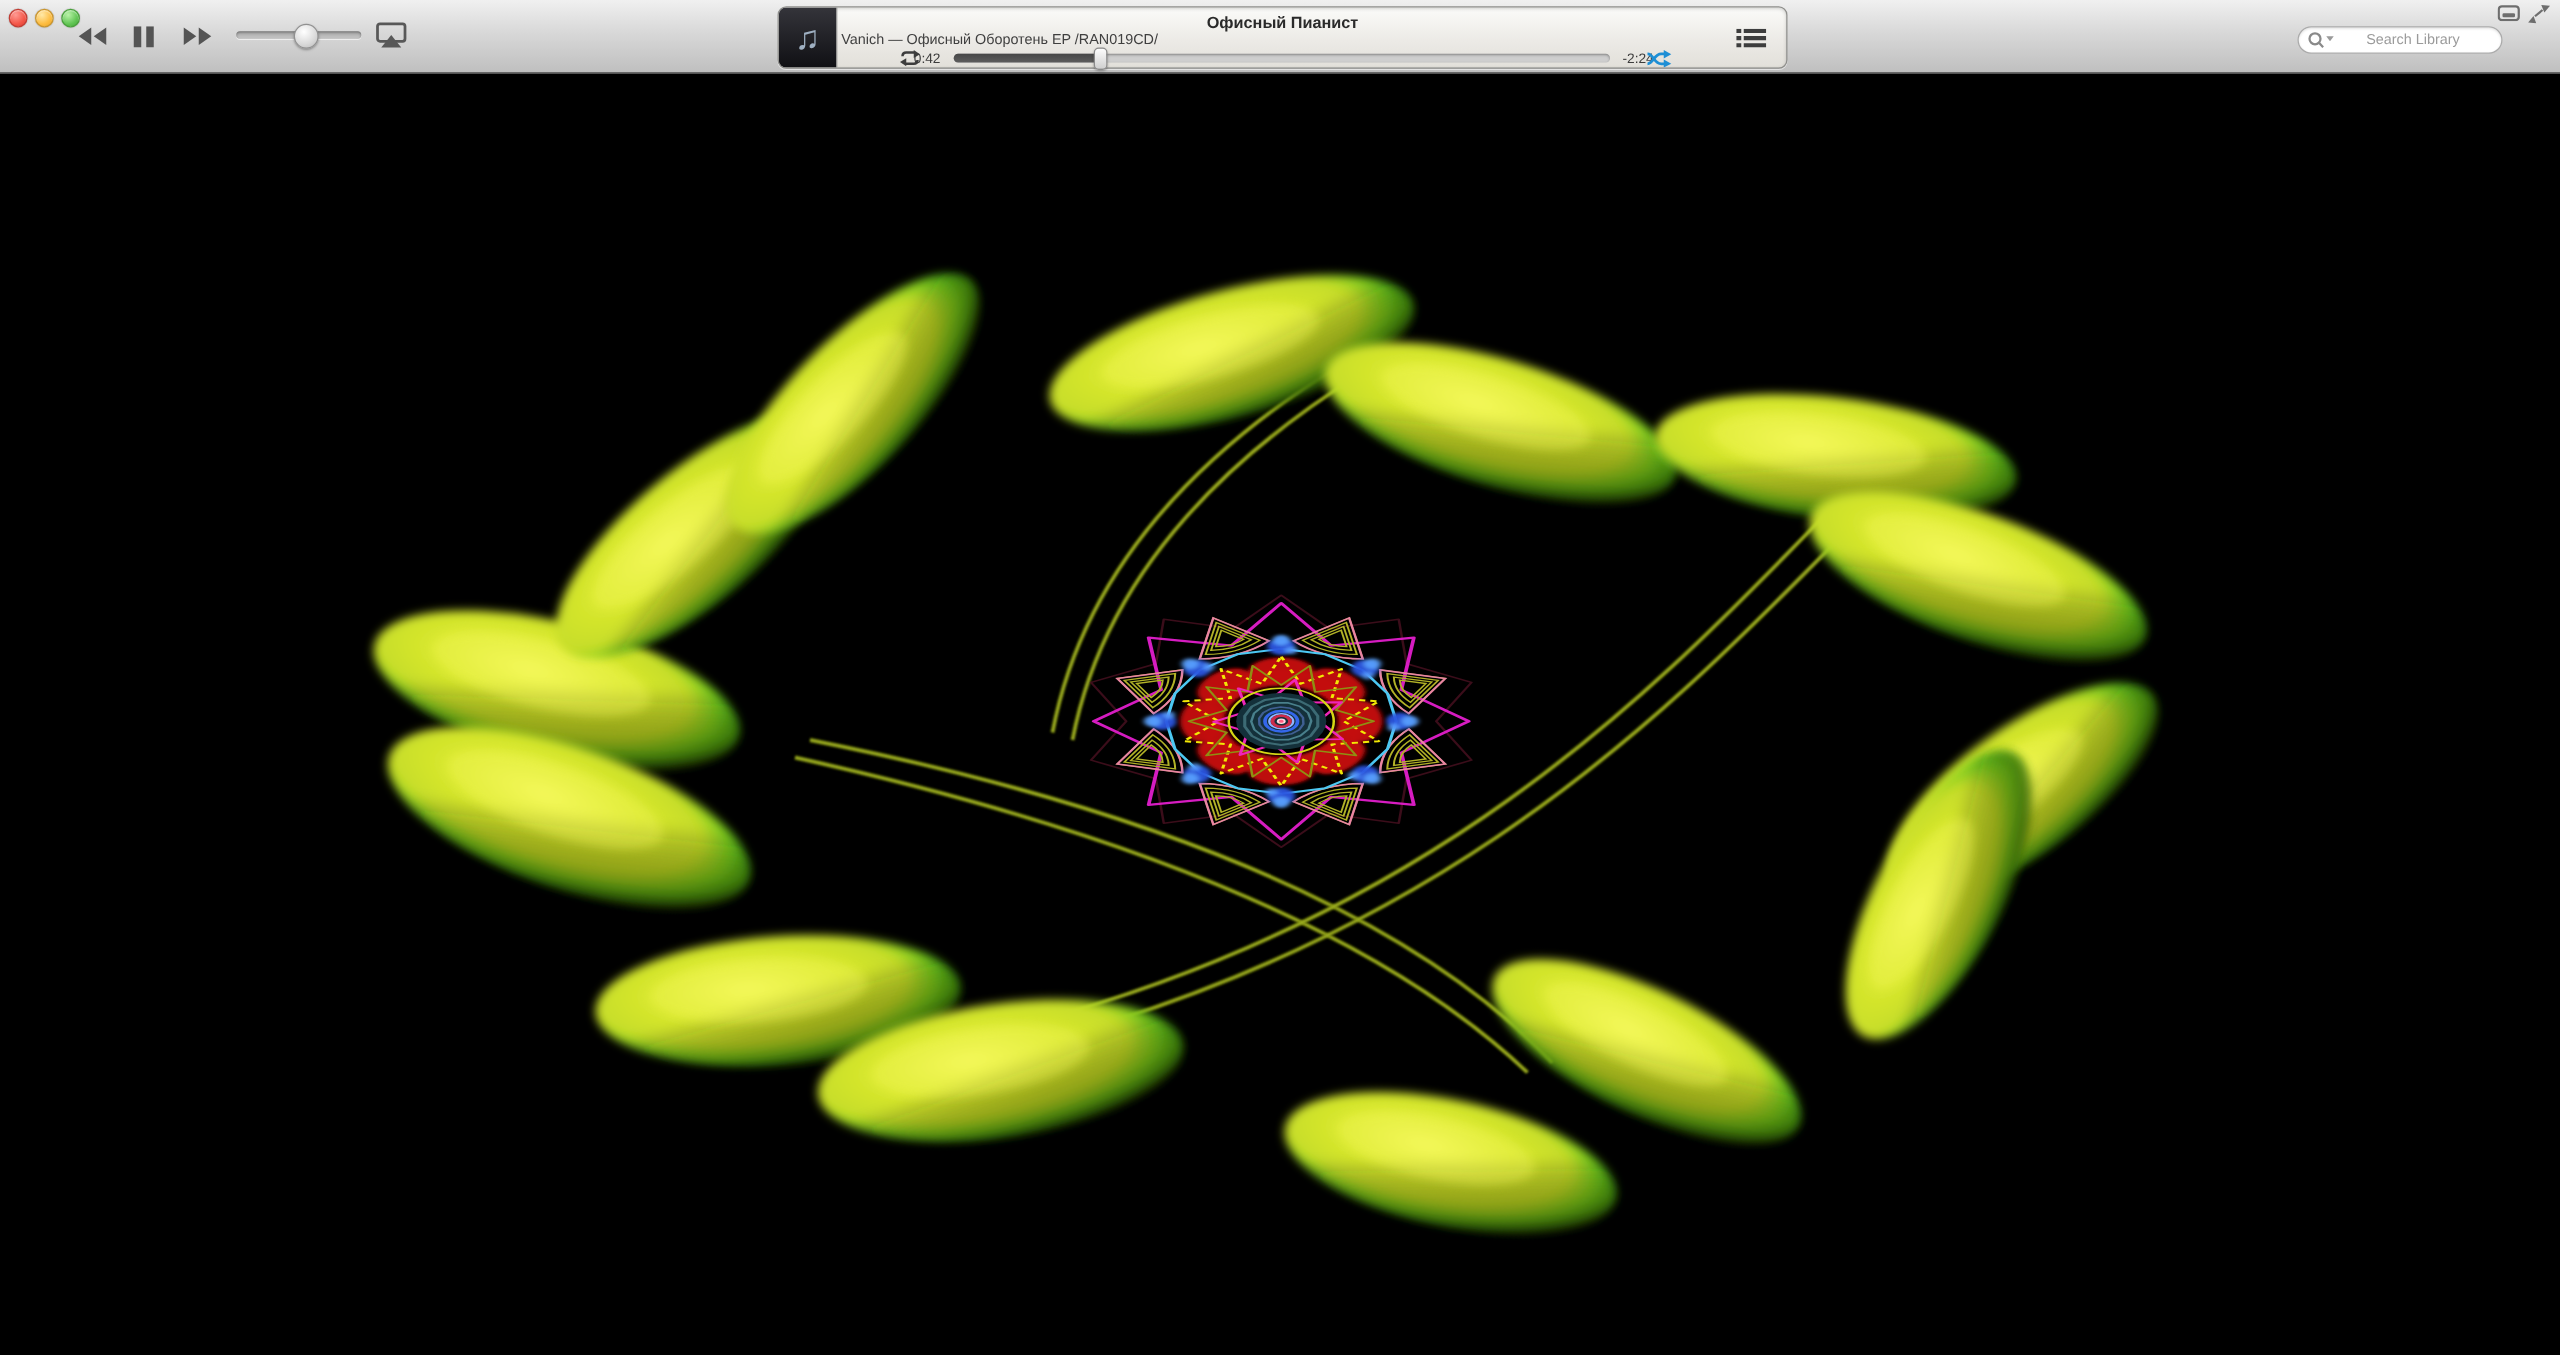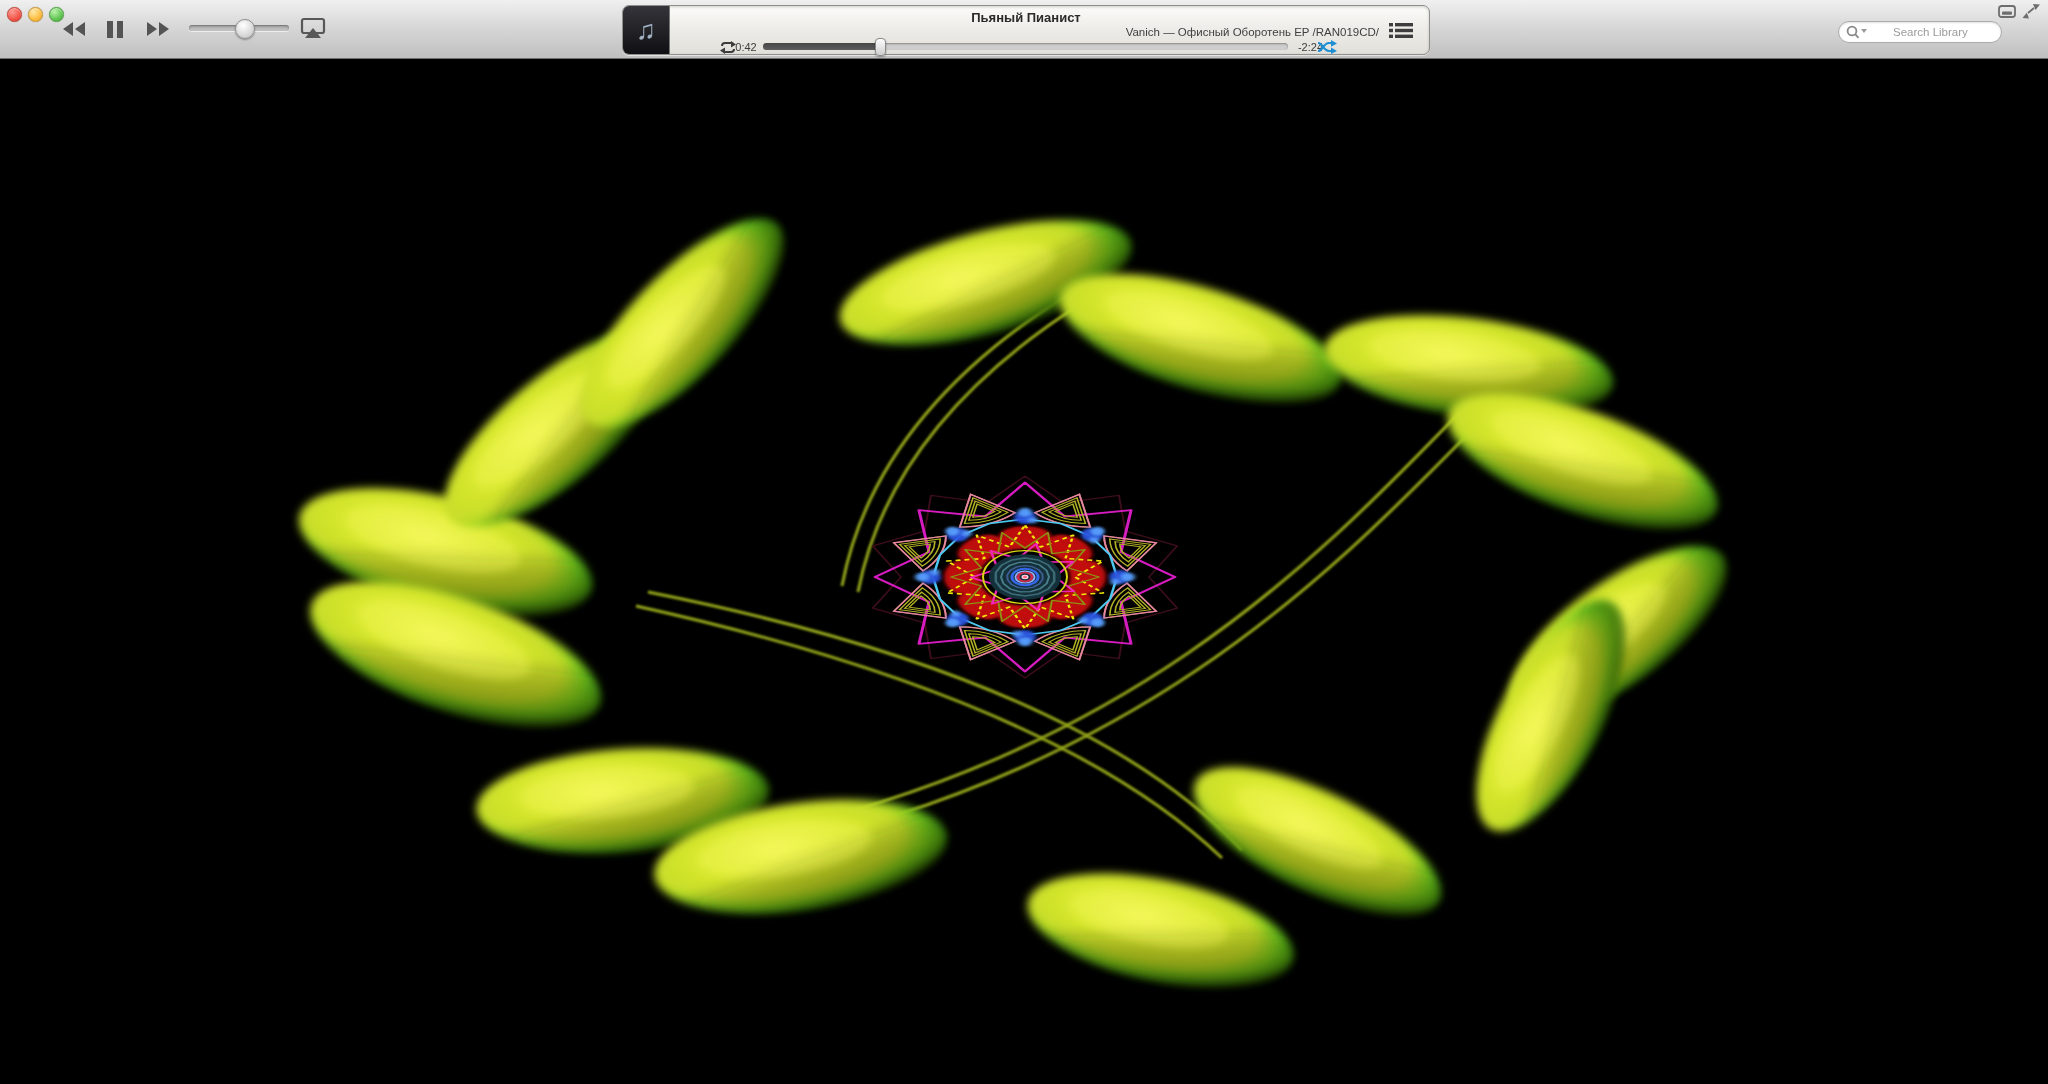--- a/index.html
+++ b/index.html
@@ -21,25 +21,25 @@
   .vol-knob{position:absolute;top:-6px;width:18px;height:18px;border-radius:50%;
     background:radial-gradient(circle at 40% 30%,#ffffff,#d9d9d9 60%,#b9b9b9);border:1px solid #909090;box-shadow:0 1px 2px rgba(0,0,0,.35);}
   
   .lcd{position:absolute;left:622px;top:5px;width:806px;height:48px;border-radius:7px;
     background:linear-gradient(#fbfbf9,#eceae6 55%,#e2e0da);border:1px solid #8f8f8c;
     box-shadow:inset 0 1px 3px rgba(0,0,0,.18),0 1px 0 rgba(255,255,255,.55);}
   .art{position:absolute;left:0;top:0;width:46px;height:48px;border-radius:6px 0 0 6px;
     background:linear-gradient(#34343a,#101014);display:flex;align-items:center;justify-content:center;
     color:#9fb0c2;font-size:27px;line-height:1;border-right:1px solid #777;}
   .lcd-title{position:absolute;left:50px;right:50px;top:4px;text-align:center;font-size:13px;font-weight:700;color:#2a2a2a;white-space:nowrap;}
-  .lcd-sub{position:absolute;left:50px;right:50px;top:20px;text-align:right;font-size:11.5px;color:#3f3f3f;white-space:nowrap;}
+  .lcd-sub{position:absolute;left:50px;right:50px;top:20px;text-align:left;font-size:11.5px;color:#3f3f3f;white-space:nowrap;}
   .lcd-row{position:absolute;left:0;top:34px;width:100%;height:14px;}
   .icon-btn{position:absolute;cursor:default;}
   .time{position:absolute;font-size:11px;color:#3c3c3c;top:1px;}
-  .elapsed{left:108px;width:30px;text-align:center;}
+  .elapsed{left:108px;width:30px;text-align:left;}
   .remaining{left:666px;width:34px;text-align:right;}
   .pbar{position:absolute;left:140px;top:3px;width:525px;height:7px;border-radius:4px;background:#cecece;
     box-shadow:inset 0 1px 2px rgba(0,0,0,.35);}
   .pfill{position:absolute;left:0;top:0;height:7px;border-radius:4px 0 0 4px;background:linear-gradient(#474747,#5d5d5d);}
   .pknob{position:absolute;top:-5px;width:9px;height:16px;border-radius:4px;
     background:linear-gradient(#fdfdfd,#cfcfcf);border:1px solid #8a8a8a;box-shadow:0 1px 2px rgba(0,0,0,.3);}
   
   .search{position:absolute;left:1838px;top:21px;width:162px;height:20px;border-radius:11px;background:#fff;
     border:1px solid #ababab;box-shadow:inset 0 1px 2px rgba(0,0,0,.12);}
   .search input{position:absolute;left:30px;top:1px;width:124px;height:16px;border:0;outline:0;background:transparent;
@@ -344,21 +344,21 @@
       <svg width="26" height="22" viewBox="0 0 26 22">
         <rect x="2" y="2" width="22" height="14" rx="2" fill="none" stroke="#585858" stroke-width="2.2"></rect>
         <polygon points="13,11 21,21 5,21" fill="#585858"></polygon>
       </svg>
     </div>
 
     <div class="lcd">
       <div class="art">
         <span>♫</span>
       </div>
-      <div class="lcd-title">Пьяный Пианист</div>
+      <div class="lcd-title">Офисный Пианист</div>
       <div class="lcd-sub">Vanich — Офисный Оборотень EP  /RAN019CD/</div>
       <div class="lcd-row">
         <div class="icon-btn" style="left:96px;top:0;">
           <svg width="18" height="13" viewBox="0 0 18 13">
             <path d="M3,5 Q3,2 6,2 L13,2" fill="none" stroke="#3d3d3d" stroke-width="2"></path>
             <polygon points="12,0 17,3.4 12,6.4" fill="#3d3d3d"></polygon>
             <path d="M15,8 Q15,11 12,11 L5,11" fill="none" stroke="#3d3d3d" stroke-width="2"></path>
             <polygon points="6,13 1,9.6 6,6.6" fill="#3d3d3d"></polygon>
           </svg>
         </div>

